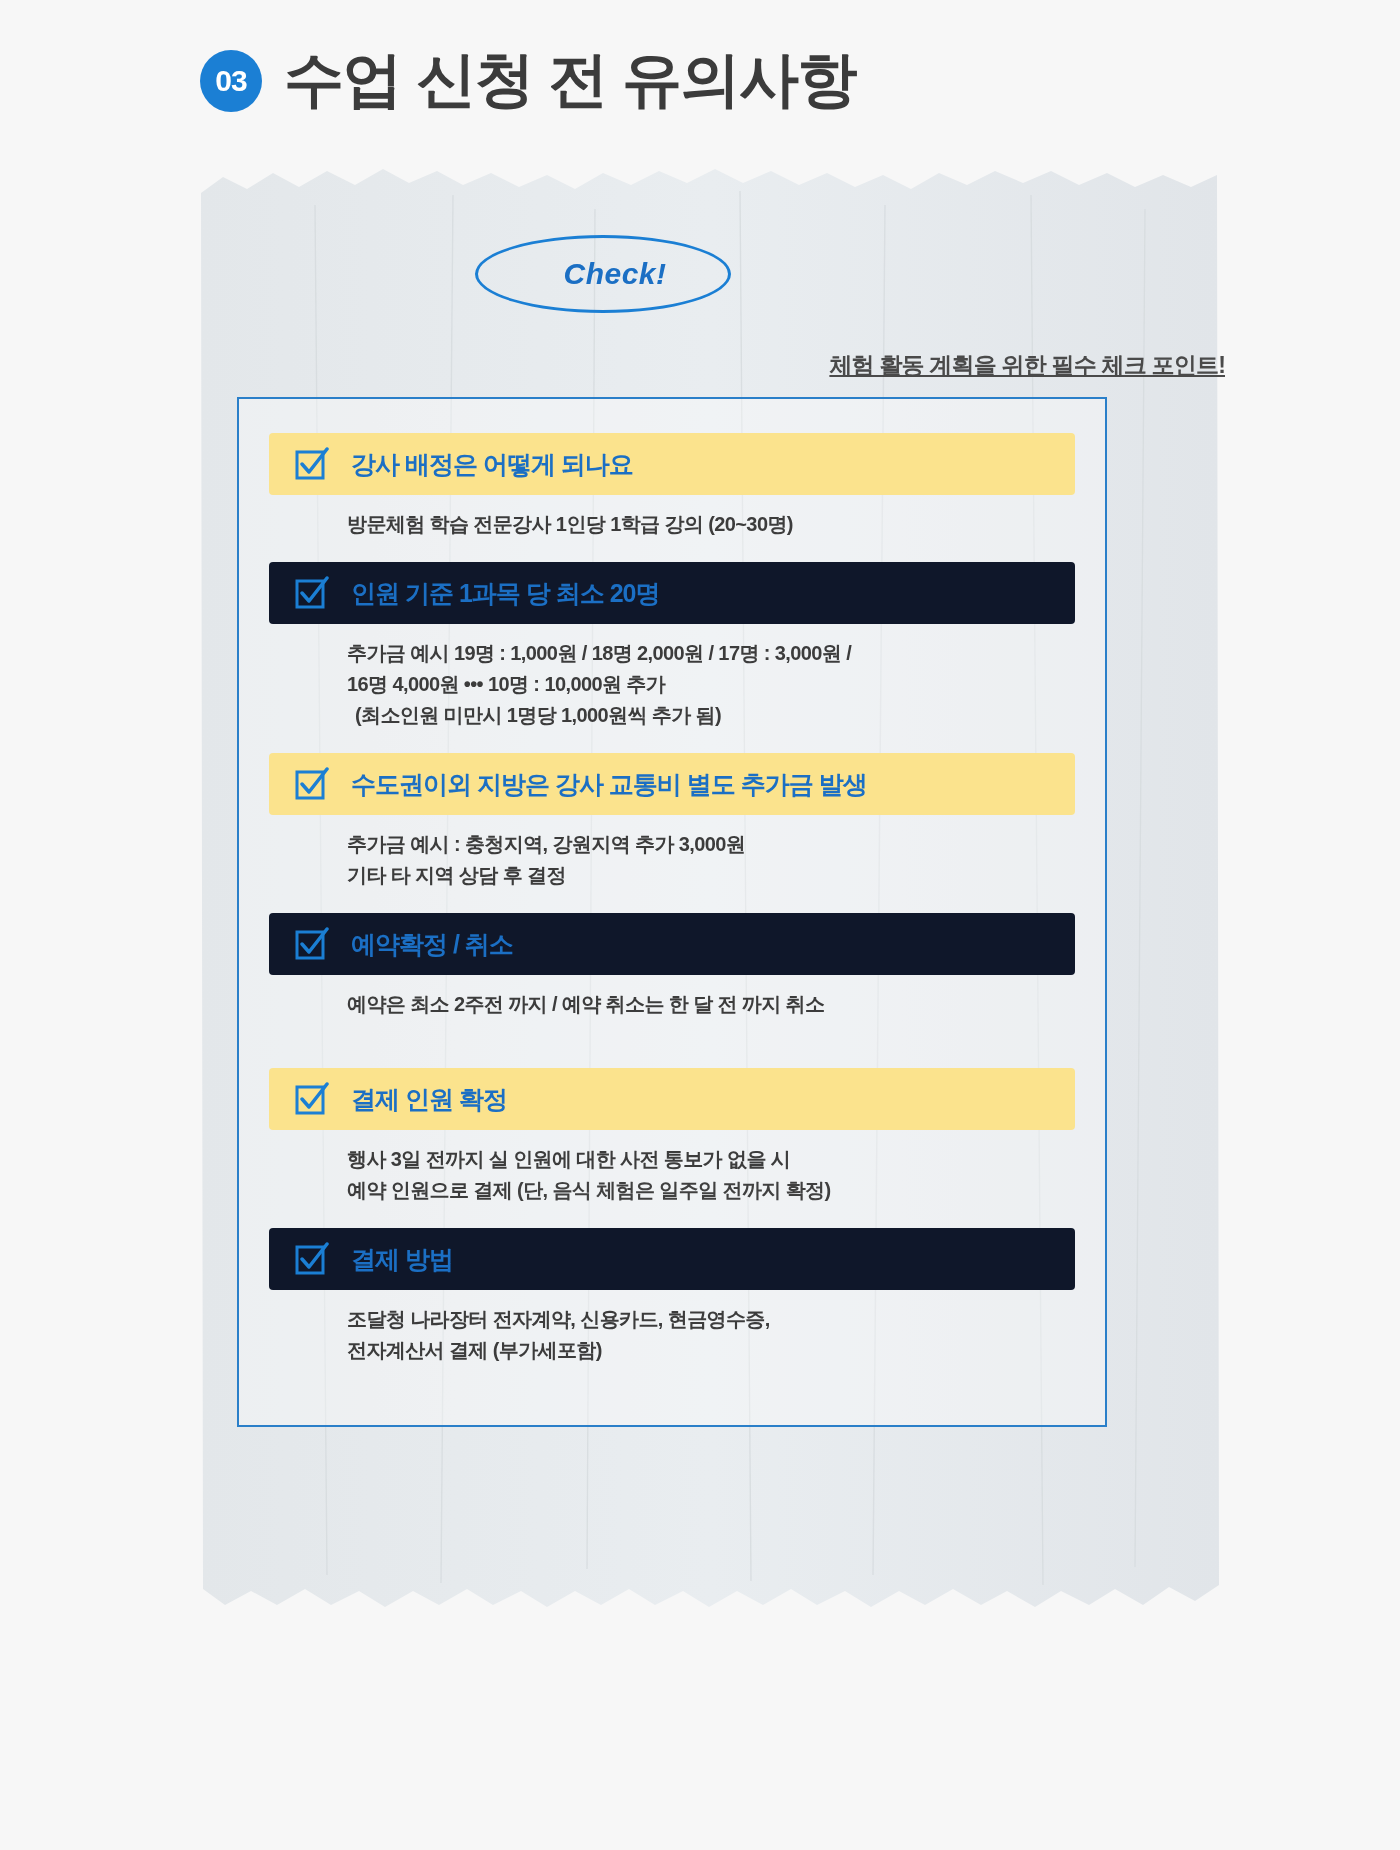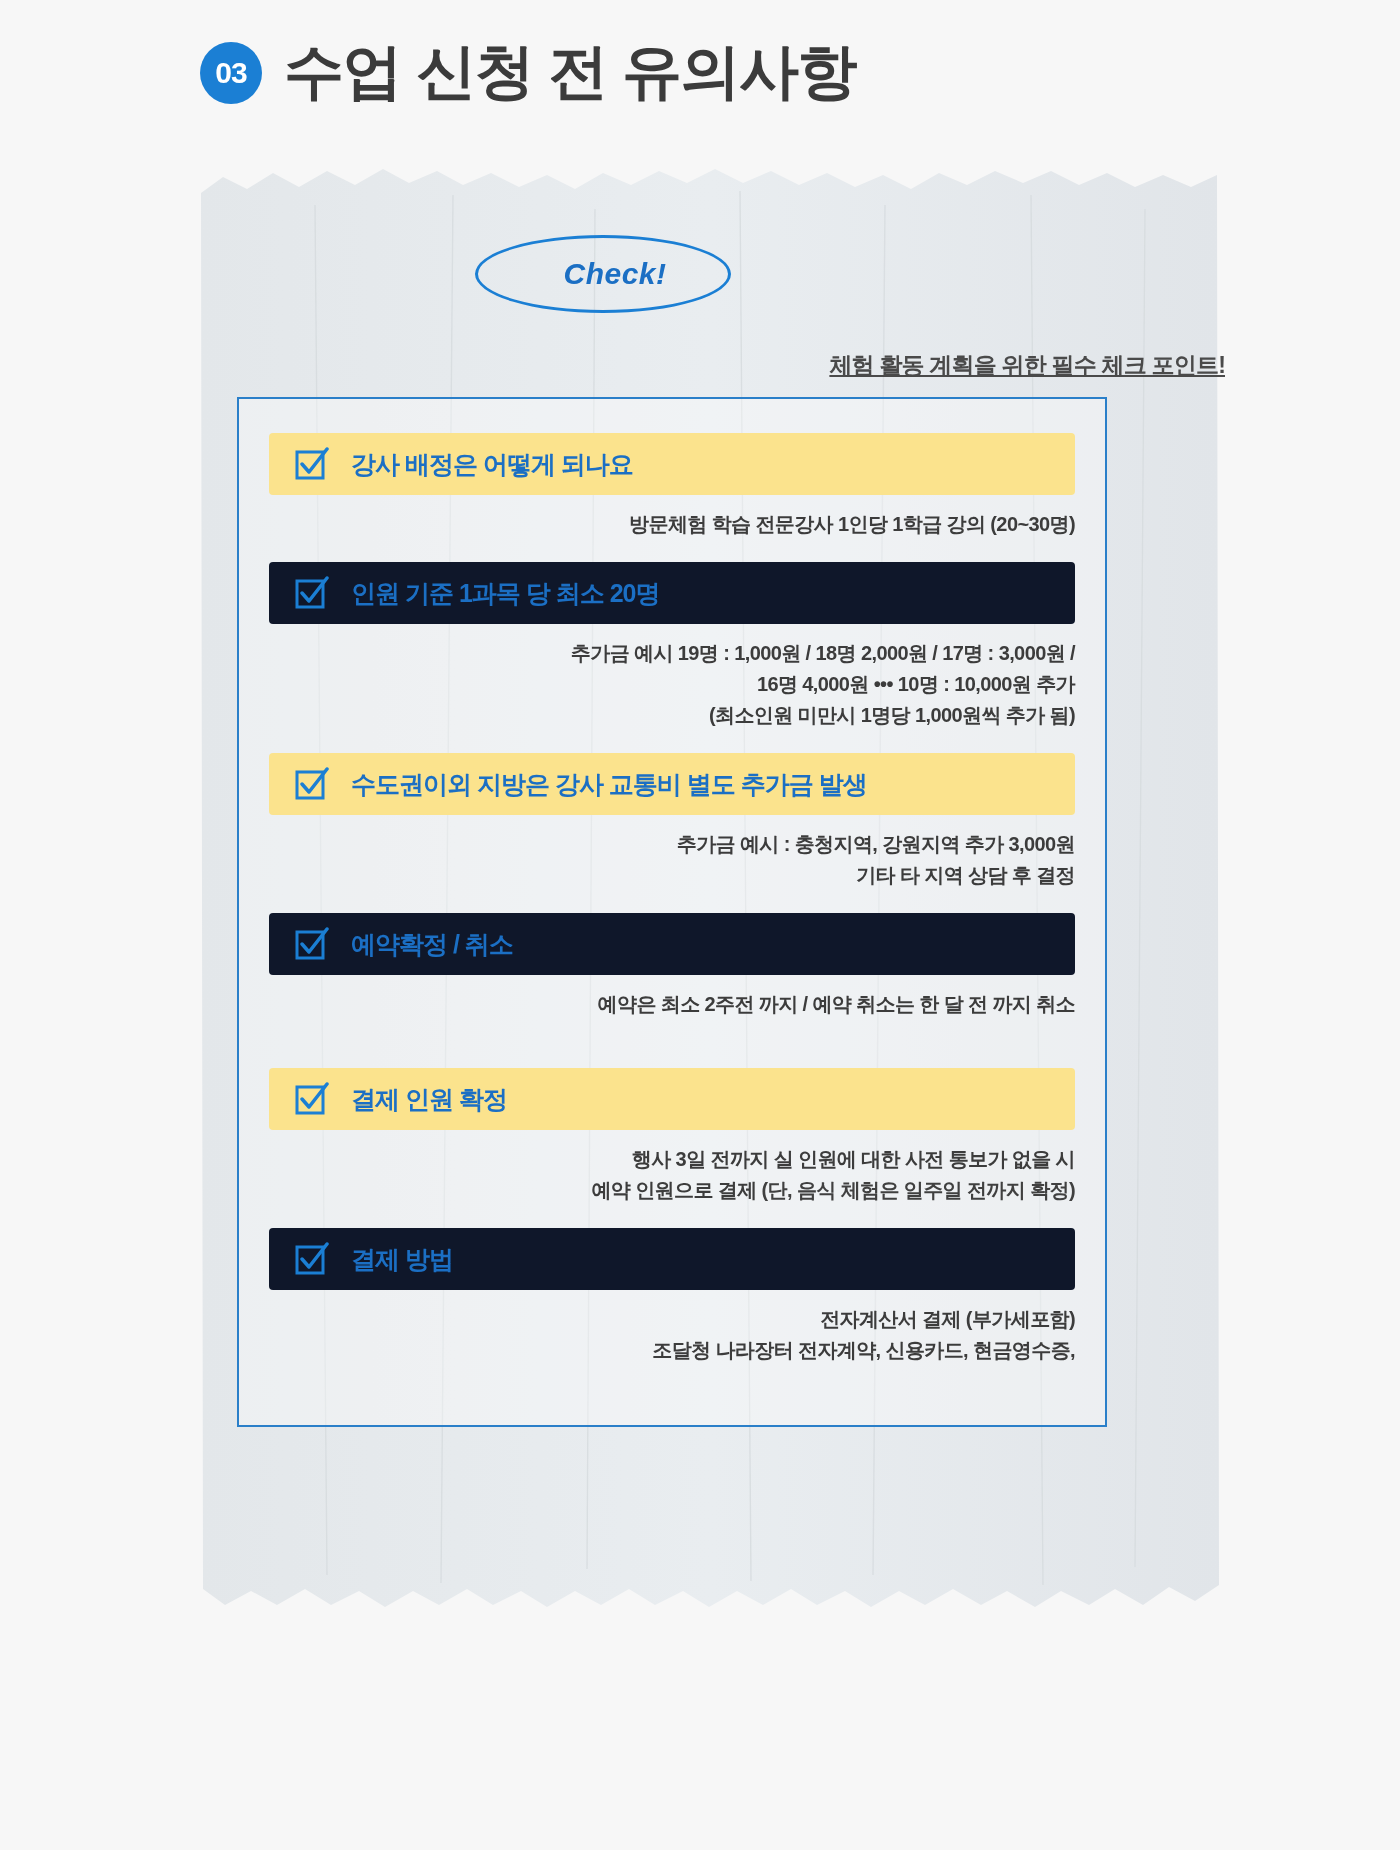--- a/index.html
+++ b/index.html
@@ -11,21 +11,21 @@
     height: 1850px;
     background: #f7f7f7;
     font-family: "Liberation Sans", sans-serif;
     position: relative;
     overflow: hidden;
   }
 
   
   .header {
     position: absolute;
-    top: 32px;
+    top: 40px;
     left: 200px;
     display: flex;
     align-items: center;
     gap: 22px;
   }
   .badge {
     width: 62px;
     height: 62px;
     border-radius: 50%;
     background: #1b7fd4;
@@ -100,21 +100,20 @@
   .inner-box {
     position: absolute;
     top: 232px;
     left: 42px;
     width: 870px;
     height: 1030px;
     border: 2px solid #2a7fc9;
     background: rgba(255,255,255,0.35);
     box-sizing: border-box;
     padding: 34px 30px 30px 30px;
-    text-align: right;
   }
 
   .item { margin-bottom: 4px; }
 
   .item-head {
     display: flex;
     align-items: center;
     gap: 22px;
     height: 62px;
     padding-left: 26px;
@@ -277,19 +276,19 @@
       <div class="item-head blue">
         <span class="chk">
           <svg width="34" height="34" viewBox="0 0 34 34">
             <rect x="2" y="5" width="26" height="26" fill="none" stroke="#1b7fd4" stroke-width="3"></rect>
             <path d="M7,17 L14,25 L32,2" fill="none" stroke="#1b7fd4" stroke-width="3.5" stroke-linecap="round" stroke-linejoin="round"></path>
           </svg>
         </span>
         <span class="item-title">결제 방법</span>
       </div>
       <div class="item-body">
+        <div>조달청 나라장터 전자계약, 신용카드, 현금영수증,</div>
         <div>전자계산서 결제 (부가세포함)</div>
-        <div>조달청 나라장터 전자계약, 신용카드, 현금영수증,</div>
       </div>
     </div>
 
   </div>
 </div>
 
 </body></html>

